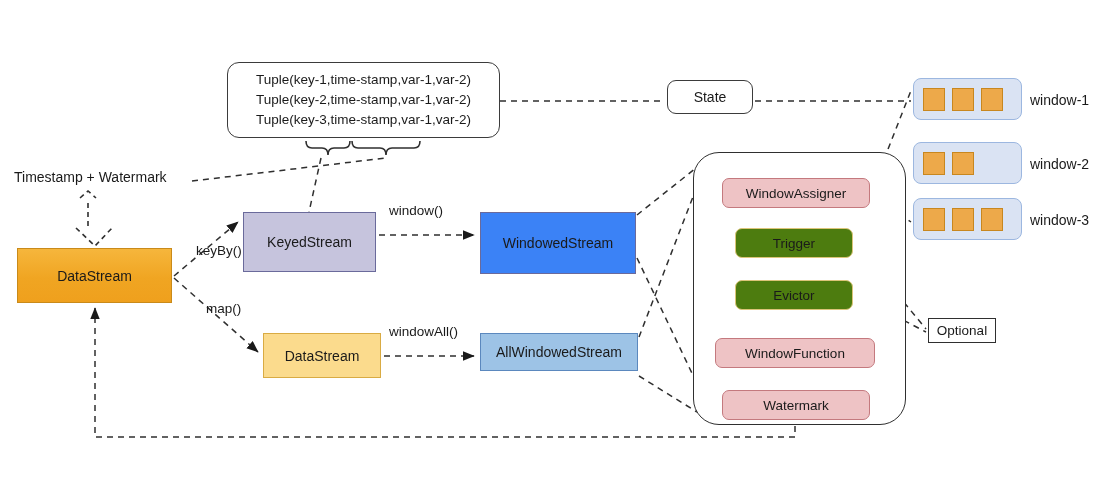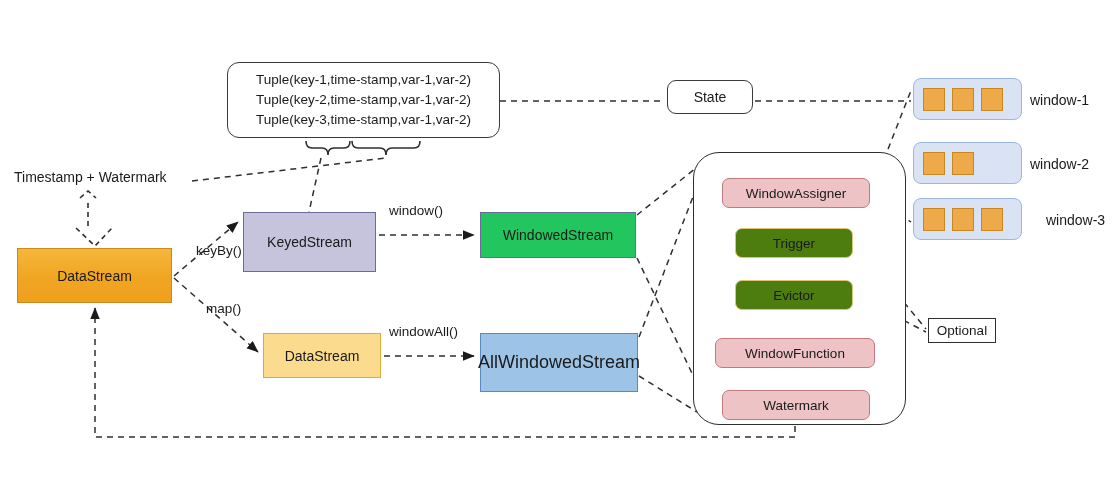--- a/index.html
+++ b/index.html
@@ -35,30 +35,30 @@
     left:17px;top:248px;width:155px;height:55px;
     border:1px solid #c98a1a;
     background:linear-gradient(180deg,#f6b63c 0%,#f0a522 55%,#efa01d 100%);
     font-size:14px;
   }
   .keyedstream{
     left:243px;top:212px;width:133px;height:60px;
     border:1.3px solid #6a6a9b;background:#c6c4dd;font-size:14px;
   }
   .windowedstream{
-    left:480px;top:212px;width:156px;height:46px;
-    border:1.3px solid #6a6a9b;background:#22c55e;font-size:14px;
+    left:480px;top:212px;width:156px;height:62px;
+    border:1.3px solid #6a6a9b;background:#3b82f6;font-size:14px;
   }
   .datastream-2{
     left:263px;top:333px;width:118px;height:45px;
     border:1.3px solid #d9ab43;background:#fbdb8d;font-size:14px;
   }
   .allwindowedstream{
-    left:480px;top:333px;width:158px;height:59px;
-    border:1.3px solid #5b88be;background:#9dc3e6;font-size:18px;
+    left:480px;top:333px;width:158px;height:38px;
+    border:1.3px solid #5b88be;background:#9dc3e6;font-size:14px;
   }
 
   
   .opbox{
     left:693px;top:152px;width:213px;height:273px;
     border:1.8px solid #2f2f2f;border-radius:26px;background:#fff;
   }
   .op{
     width:148px;height:30px;border-radius:7px;font-size:13.5px;
   }
@@ -81,21 +81,21 @@
     width:109px;height:42px;border:1.4px solid #9cb7e0;border-radius:8px;
     background:#dae3f3;justify-content:flex-start;padding-left:9px;gap:7px;
   }
   .win-1{left:913px;top:78px;}
   .win-2{left:913px;top:142px;}
   .win-3{left:913px;top:198px;}
   .cell{width:22px;height:23px;background:#eda94a;border:1.3px solid #c8871f;box-sizing:border-box;}
   .winlabel{font-size:14px;left:1030px;}
   .winlabel-1{top:92px;}
   .winlabel-2{top:156px;}
-  .winlabel-3{top:212px;margin-left:16px;}
+  .winlabel-3{top:212px;}
 
   
   .ts-watermark{left:14px;top:169px;font-size:14px;}
   .lbl-keyby{left:196px;top:243px;font-size:13.5px;}
   .lbl-map{left:206px;top:301px;font-size:13.5px;}
   .lbl-window{left:389px;top:203px;font-size:13.5px;}
   .lbl-windowall{left:389px;top:324px;font-size:13.5px;}
 </style>
 </head>
 <body>

